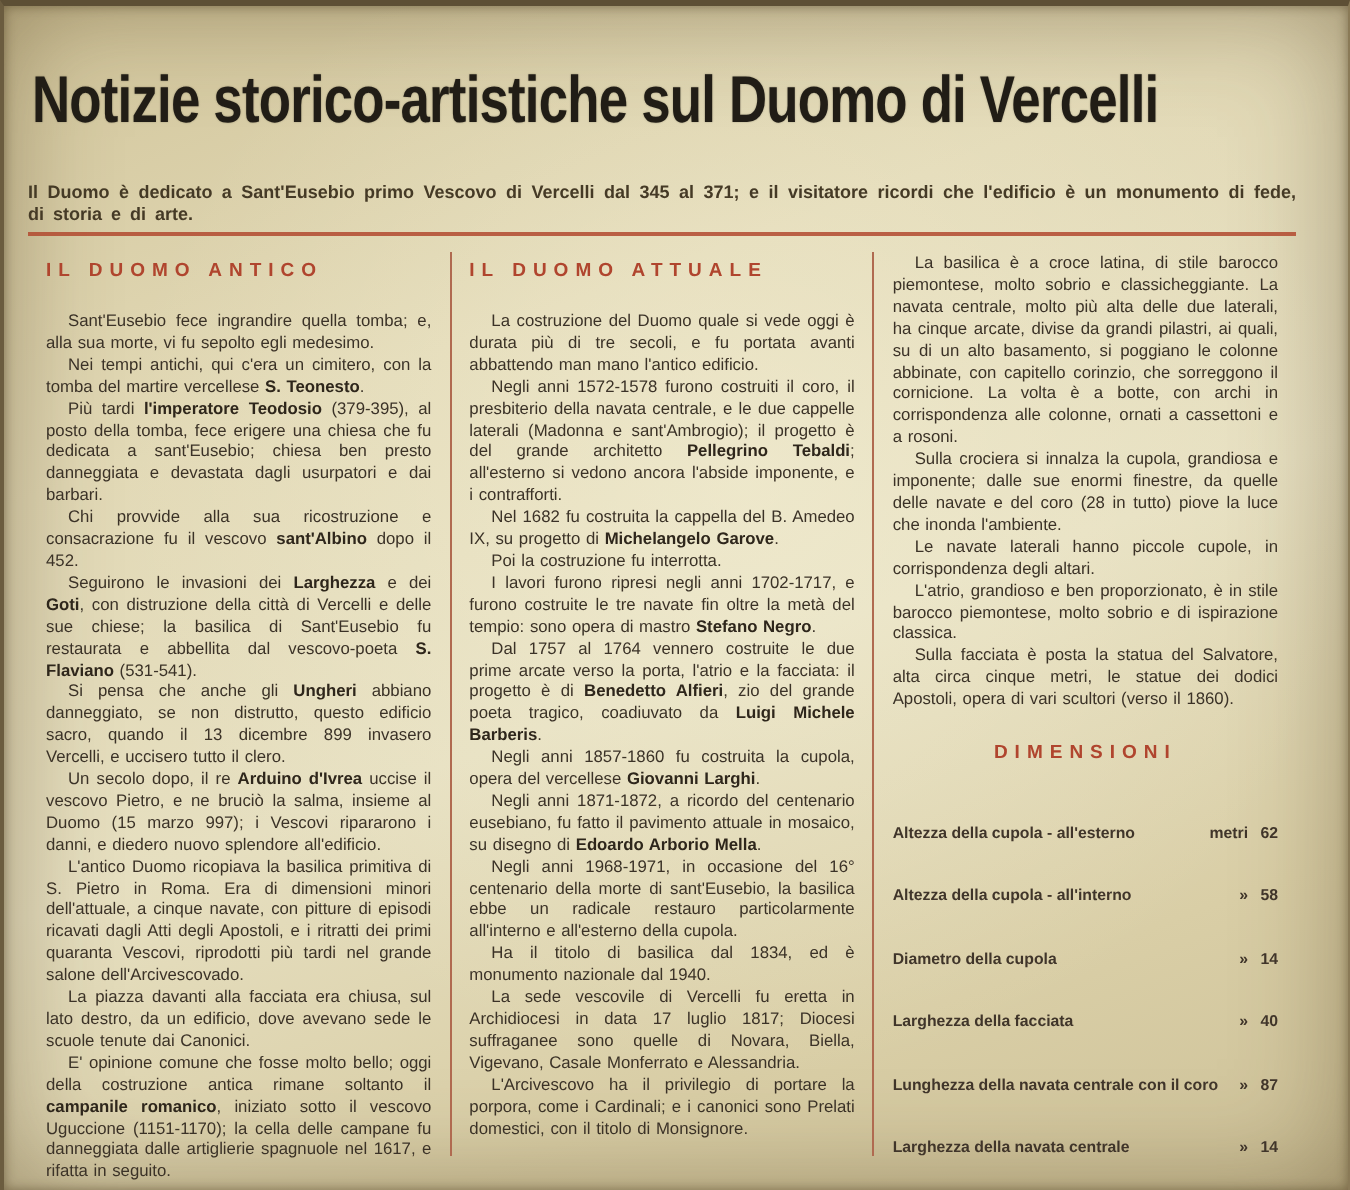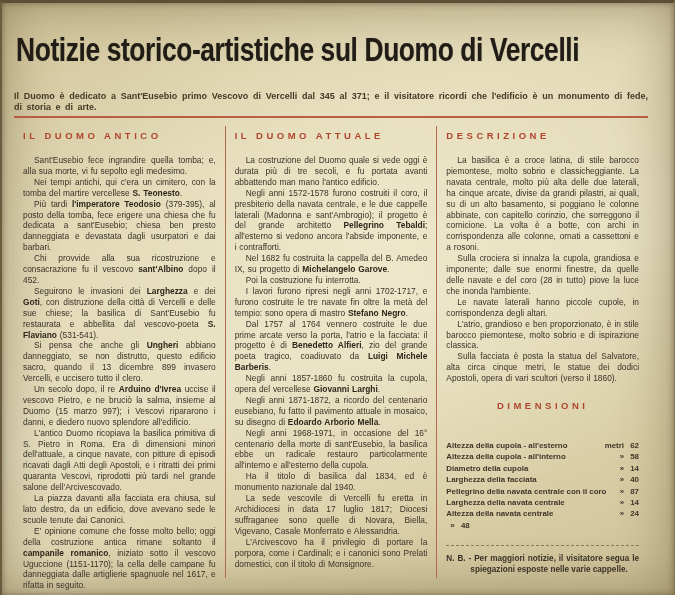--- a/index.html
+++ b/index.html
@@ -40,21 +40,21 @@
   .para{
     margin:0;font-size:8.4px;line-height:10.9px;text-align:justify;
     text-indent:11px;color:#3b3227;word-spacing:.5px;
   }
   .para b{color:#2e261b;}
   .dim-header{
     text-align:center;color:#b0452e;font-weight:bold;font-size:9.5px;
     letter-spacing:3.5px;margin:16px 0 29px 0;
   }
   .dim-table{font-size:7.9px;line-height:11.4px;color:#40352a;font-weight:bold;}
-  .dim-row{display:flex;align-items:baseline;}
+  .dim-row{display:flex;align-items:baseline;margin-top:20px;}
   .dim-label{flex:1;white-space:nowrap;overflow:hidden;}
   .dim-unit{text-align:right;margin-left:4px;}
   .dim-value{width:15px;text-align:right;}
   .note-rule{border:0;border-top:1px dashed #8d7c5c;margin:14px 0 8px 0;}
   .note{
     font-size:8.2px;line-height:10.5px;font-weight:bold;color:#3b3227;
     padding-left:24px;text-indent:-24px;text-align:justify;
   }
 </style>
 </head>
@@ -98,21 +98,20 @@
             <p class="para">Negli anni 1857-1860 fu costruita la cupola, opera del vercellese <b>Giovanni Larghi</b>.</p>
             <p class="para">Negli anni 1871-1872, a ricordo del centenario eusebiano, fu fatto il pavimento attuale in mosaico, su disegno di <b>Edoardo Arborio Mella</b>.</p>
             <p class="para">Negli anni 1968-1971, in occasione del 16° centenario della morte di sant'Eusebio, la basilica ebbe un radicale restauro particolarmente all'interno e all'esterno della cupola.</p>
             <p class="para">Ha il titolo di basilica dal 1834, ed è monumento nazionale dal 1940.</p>
             <p class="para">La sede vescovile di Vercelli fu eretta in Archidiocesi in data 17 luglio 1817; Diocesi suffraganee sono quelle di Novara, Biella, Vigevano, Casale Monferrato e Alessandria.</p>
             <p class="para">L'Arcivescovo ha il privilegio di portare la porpora, come i Cardinali; e i canonici sono Prelati domestici, con il titolo di Monsignore.</p>
           </div>
       </div>
 
       <div class="col">
-        <div class="col-header">DESCRIZIONE</div>
         <div>
             <p class="para">La basilica è a croce latina, di stile barocco piemontese, molto sobrio e classicheggiante. La navata centrale, molto più alta delle due laterali, ha cinque arcate, divise da grandi pilastri, ai quali, su di un alto basamento, si poggiano le colonne abbinate, con capitello corinzio, che sorreggono il cornicione. La volta è a botte, con archi in corrispondenza alle colonne, ornati a cassettoni e a rosoni.</p>
             <p class="para">Sulla crociera si innalza la cupola, grandiosa e imponente; dalle sue enormi finestre, da quelle delle navate e del coro (28 in tutto) piove la luce che inonda l'ambiente.</p>
             <p class="para">Le navate laterali hanno piccole cupole, in corrispondenza degli altari.</p>
             <p class="para">L'atrio, grandioso e ben proporzionato, è in stile barocco piemontese, molto sobrio e di ispirazione classica.</p>
             <p class="para">Sulla facciata è posta la statua del Salvatore, alta circa cinque metri, le statue dei dodici Apostoli, opera di vari scultori (verso il 1860).</p>
           </div>
 
         <div class="dim-header">DIMENSIONI</div>
         <div class="dim-table">
@@ -130,21 +129,21 @@
               <span class="dim-label">Diametro della cupola</span>
               <span class="dim-unit">»</span>
               <span class="dim-value">14</span>
             </div>
             <div class="dim-row">
               <span class="dim-label">Larghezza della facciata</span>
               <span class="dim-unit">»</span>
               <span class="dim-value">40</span>
             </div>
             <div class="dim-row">
-              <span class="dim-label">Pellegrino della navata centrale con il coro</span>
+              <span class="dim-label">Lunghezza della navata centrale con il coro</span>
               <span class="dim-unit">»</span>
               <span class="dim-value">87</span>
             </div>
             <div class="dim-row">
               <span class="dim-label">Larghezza della navata centrale</span>
               <span class="dim-unit">»</span>
               <span class="dim-value">14</span>
             </div>
             <div class="dim-row">
               <span class="dim-label">Altezza della navata centrale</span>

